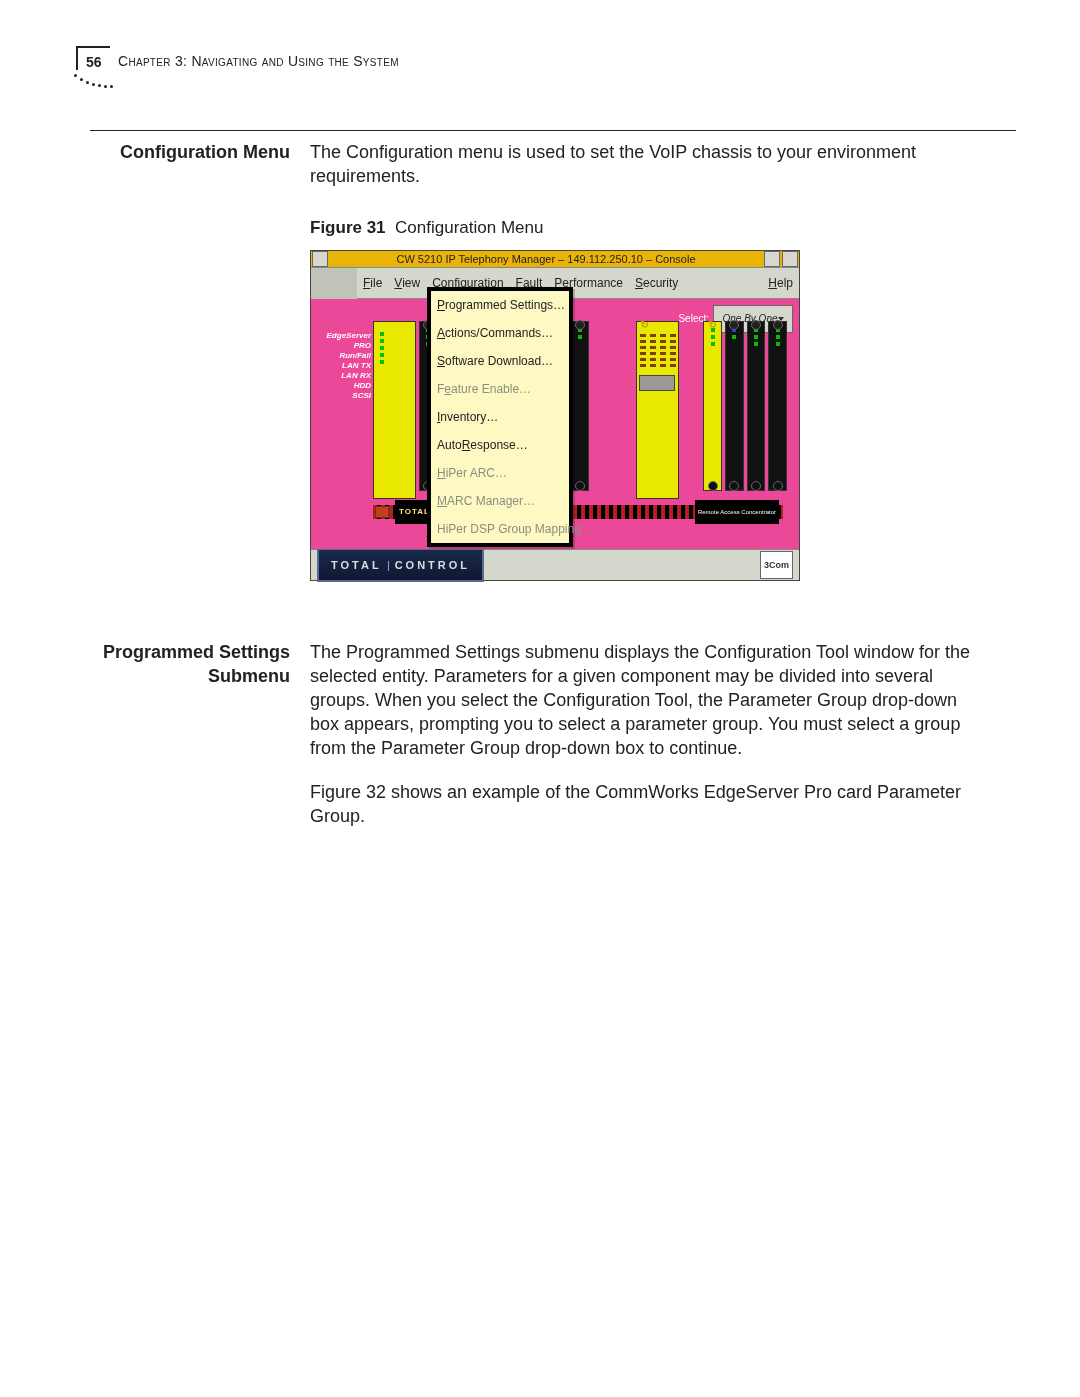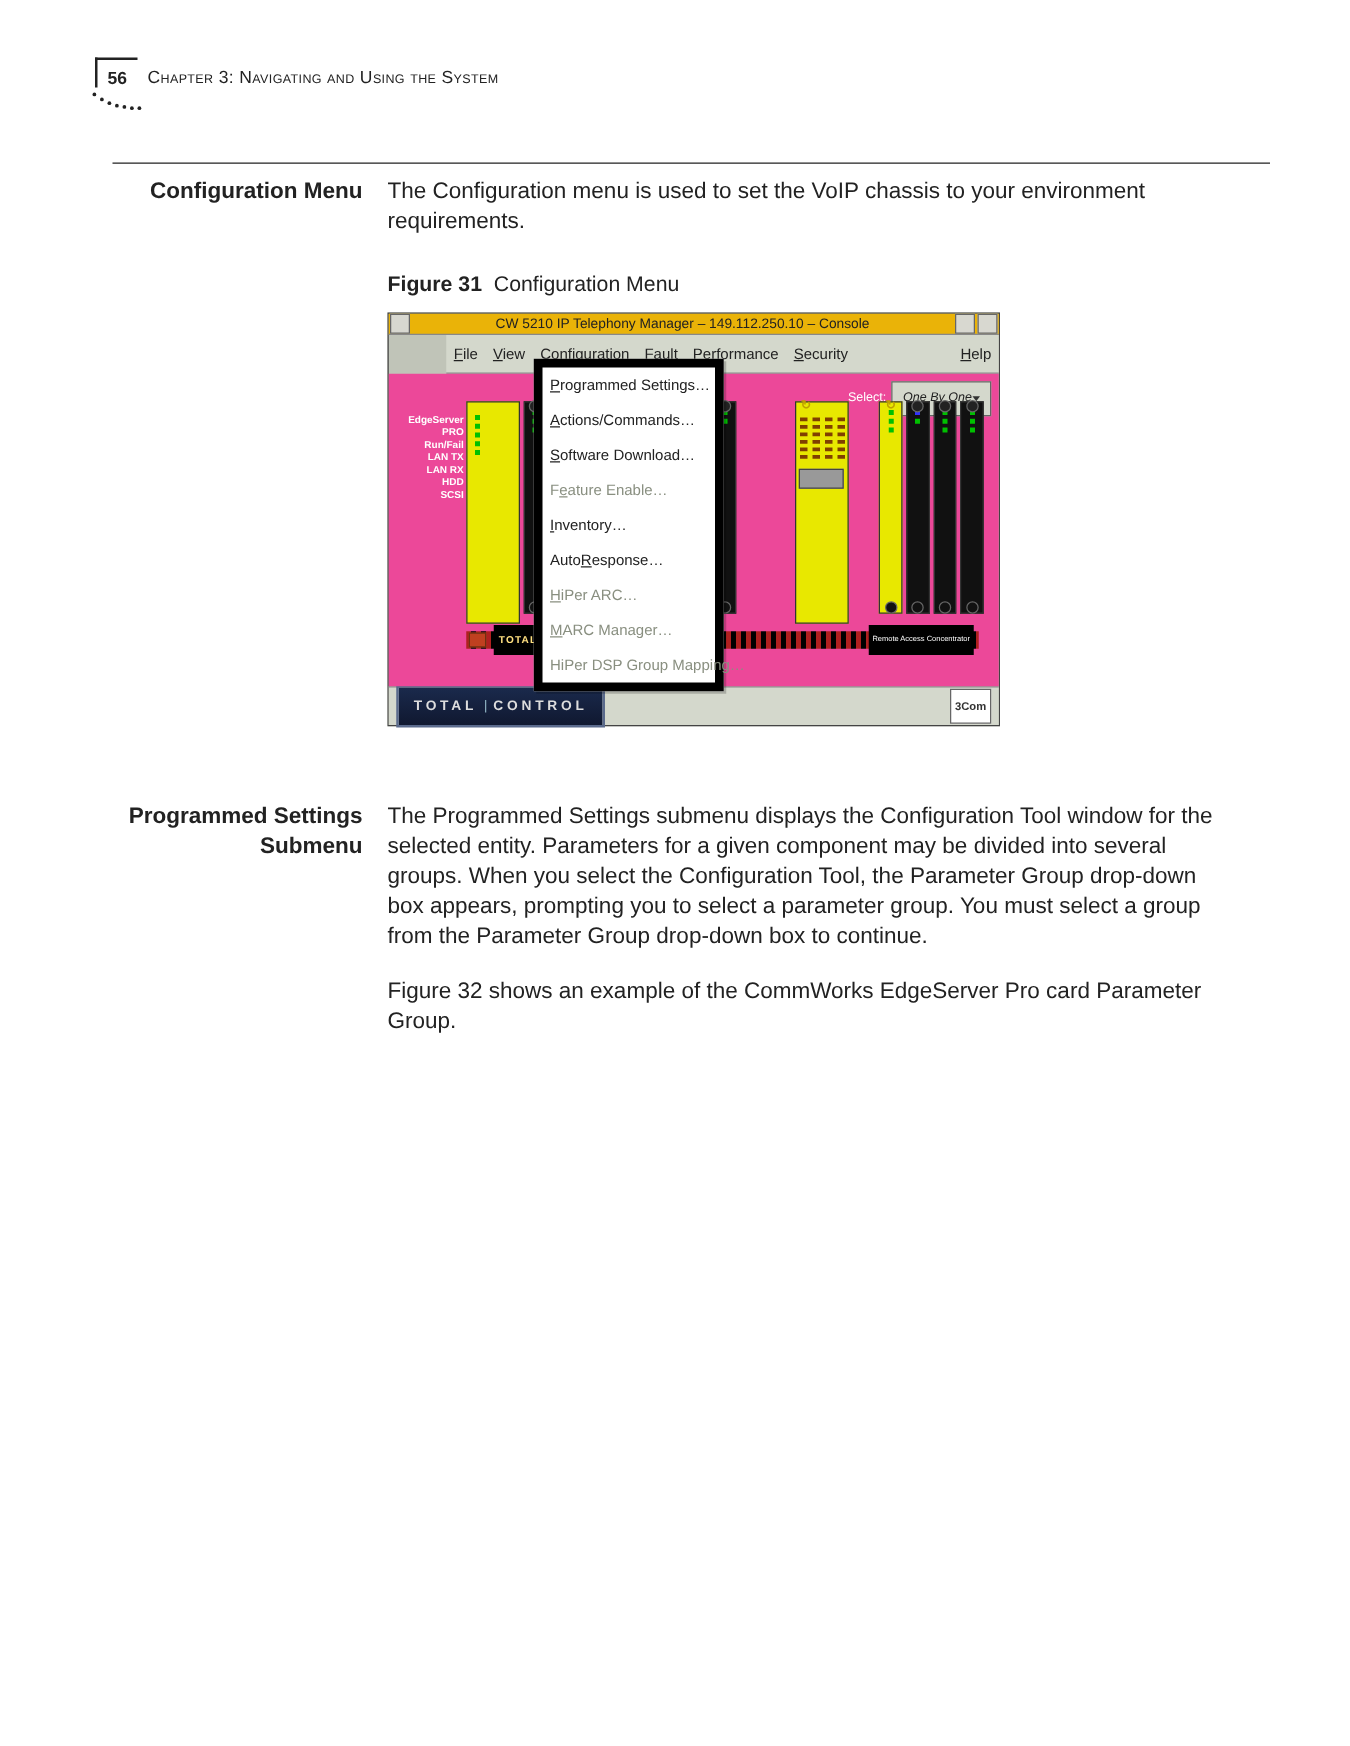--- a/index.html
+++ b/index.html
@@ -132,22 +132,22 @@
     margin-left: 46px;
   }
   .menubar .mi { cursor: default; }
   .menubar .mi .ul { text-decoration: underline; }
   .menubar .help { margin-left: auto; }
   .dropdown {
     position: absolute;
     left: 70px;
     top: 19px;
     width: 138px;
-    background: #ffffff;
-    border: 7px solid #000000;
+    background: #fef9c3;
+    border: 4px solid #000000;
     box-shadow: 2px 2px 0 rgba(0,0,0,.2);
     z-index: 10;
   }
   .dropdown .ditem {
     padding: 2px 6px;
     font-size: 12px;
     white-space: nowrap;
   }
   .dropdown .ditem.disabled { color: #898f80; }
   .dropdown .ditem .ul { text-decoration: underline; }
@@ -159,20 +159,21 @@
   .side-labels {
     position: absolute;
     left: 4px;
     top: 32px;
     color: #fff;
     font-size: 8px;
     line-height: 10px;
     font-weight: bold;
     text-align: right;
     width: 56px;
+    font-style: italic;
   }
   .select-row {
     position: absolute;
     right: 6px;
     top: 6px;
     color: #fff;
     font-size: 10px;
     display: flex;
     align-items: center;
     gap: 4px;

